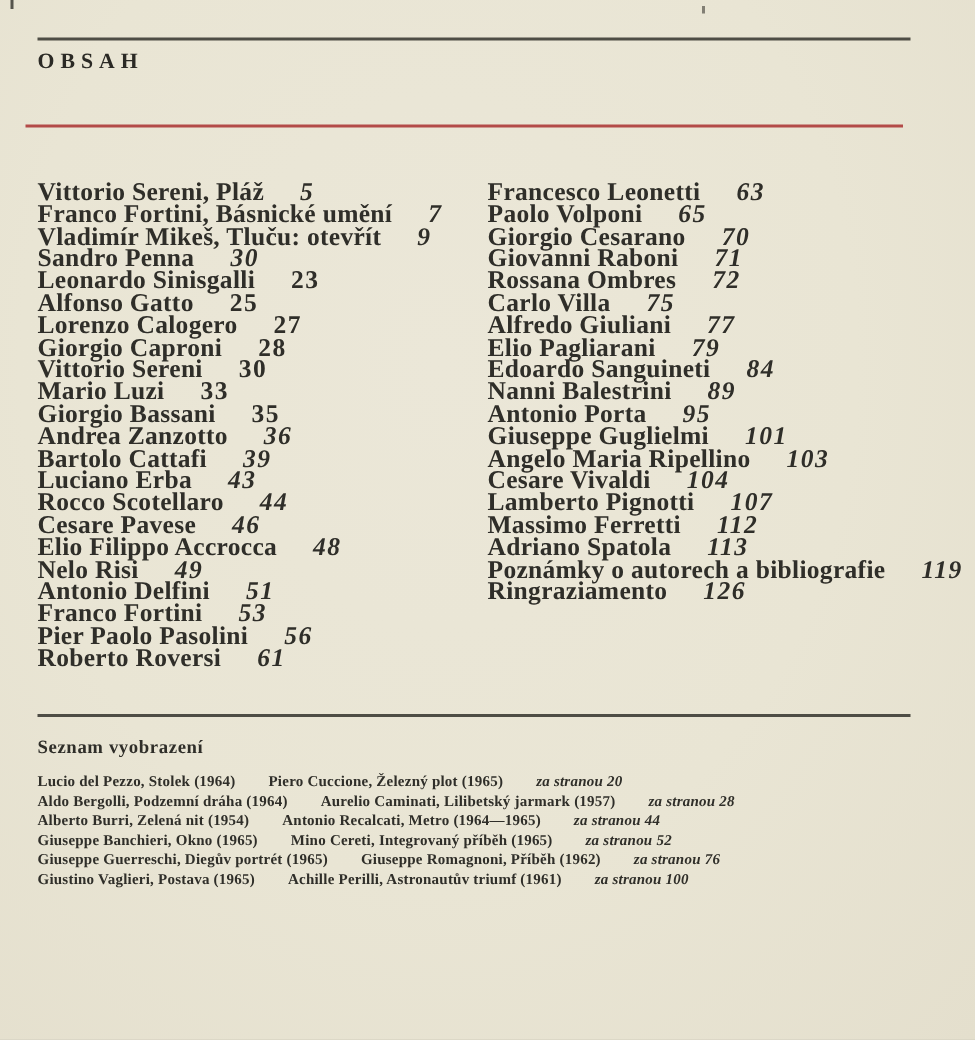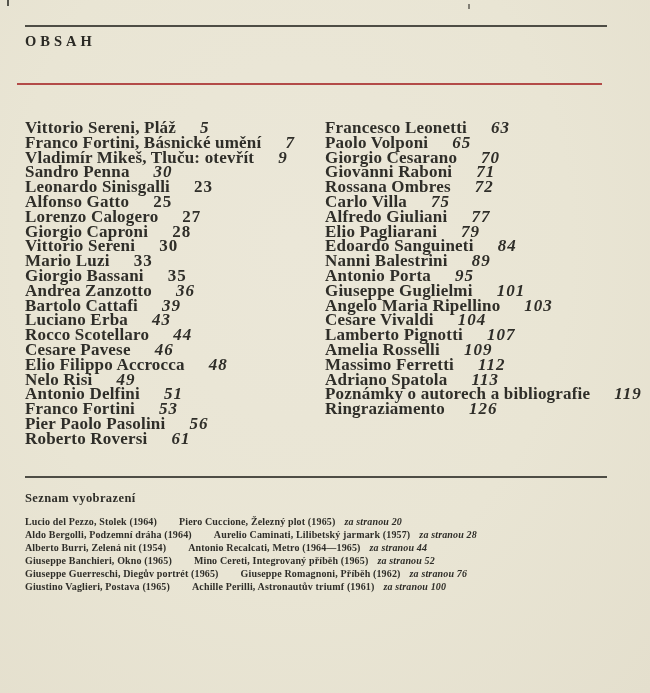--- a/index.html
+++ b/index.html
@@ -34,21 +34,21 @@
   .sec2-title{
     position:absolute;top:491px;left:25px;margin:0;
     font-size:12.5px;font-weight:bold;letter-spacing:0.4px;color:#2f2e29;
   }
   .ill-list{position:absolute;top:515px;left:25px;width:600px;}
   .ill-line{
     height:13px;line-height:13px;font-size:10px;font-weight:bold;
     white-space:nowrap;letter-spacing:0.15px;
   }
   .ill-line .seg2{margin-left:22px;}
-  .ill-line .note{margin-left:9px;font-style:italic;}
+  .ill-line .note{margin-left:22px;font-style:italic;}
   .artifact{position:absolute;background:#55544c;}
   .artifact.a1{left:7px;top:0;width:2px;height:6px;}
   .artifact.a2{left:468px;top:4px;width:1.5px;height:5px;opacity:.7;}
 </style>
 </head>
 <body>
 
 <div class="page">
   <div class="artifact a1"></div>
   <div class="artifact a2"></div>
@@ -91,21 +91,20 @@
         <div class="toc-entry"><span>Carlo Villa</span><span class="pagenum it">75</span></div>
         <div class="toc-entry"><span>Alfredo Giuliani</span><span class="pagenum it">77</span></div>
         <div class="toc-entry"><span>Elio Pagliarani</span><span class="pagenum it">79</span></div>
         <div class="toc-entry"><span>Edoardo Sanguineti</span><span class="pagenum it">84</span></div>
         <div class="toc-entry"><span>Nanni Balestrini</span><span class="pagenum it">89</span></div>
         <div class="toc-entry"><span>Antonio Porta</span><span class="pagenum it">95</span></div>
         <div class="toc-entry"><span>Giuseppe Guglielmi</span><span class="pagenum it">101</span></div>
         <div class="toc-entry"><span>Angelo Maria Ripellino</span><span class="pagenum it">103</span></div>
         <div class="toc-entry"><span>Cesare Vivaldi</span><span class="pagenum it">104</span></div>
         <div class="toc-entry"><span>Lamberto Pignotti</span><span class="pagenum it">107</span></div>
-        <div class="toc-entry"><span>Amelia Rosselli</span><span class="pagenum it">109</span></div>
         <div class="toc-entry"><span>Massimo Ferretti</span><span class="pagenum it">112</span></div>
         <div class="toc-entry"><span>Adriano Spatola</span><span class="pagenum it">113</span></div>
         <div class="toc-entry"><span>Poznámky o autorech a bibliografie</span><span class="pagenum it">119</span></div>
         <div class="toc-entry"><span>Ringraziamento</span><span class="pagenum it">126</span></div>
       </div>
   </div>
 
   <div class="rule rule-mid"></div>
   <h2 class="sec2-title">Seznam vyobrazení</h2>
   <div class="ill-list" id="ill-list">

